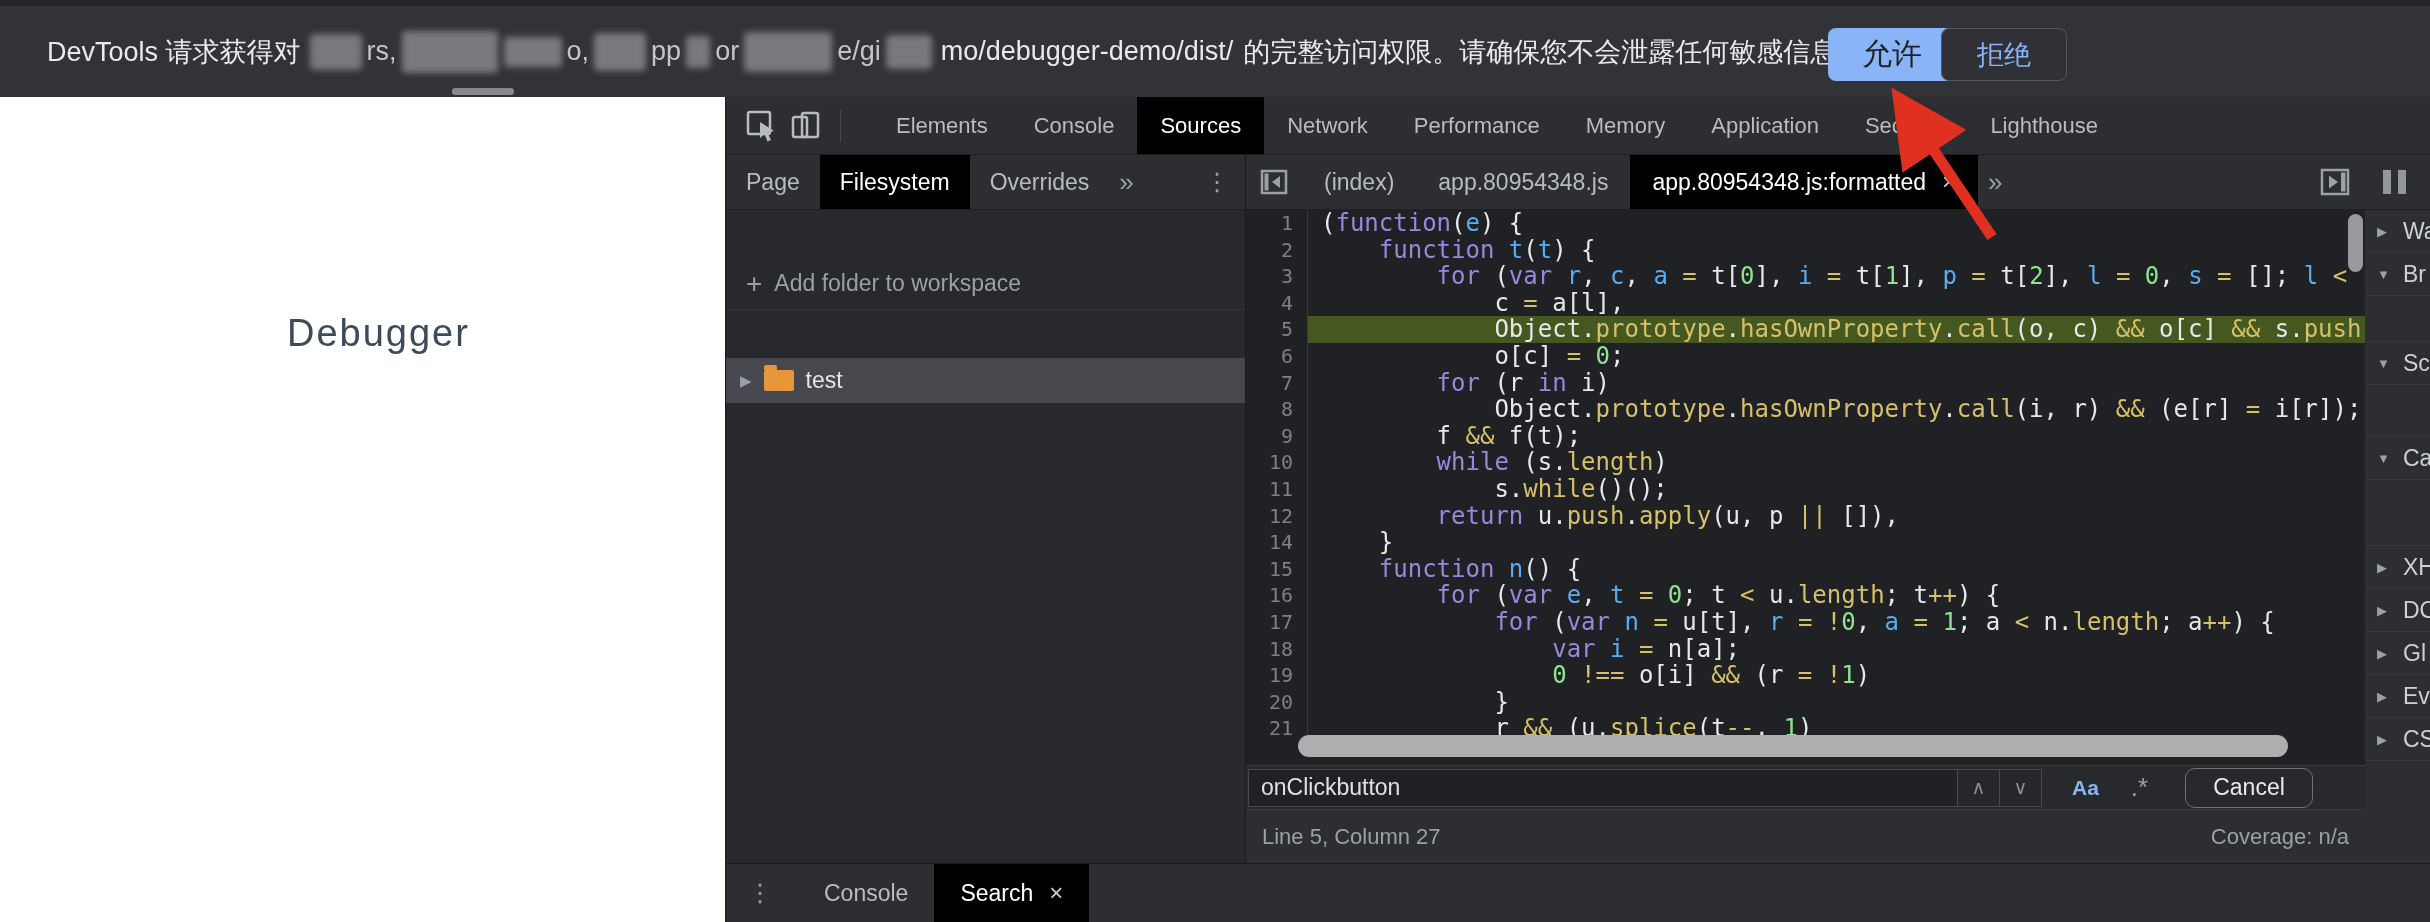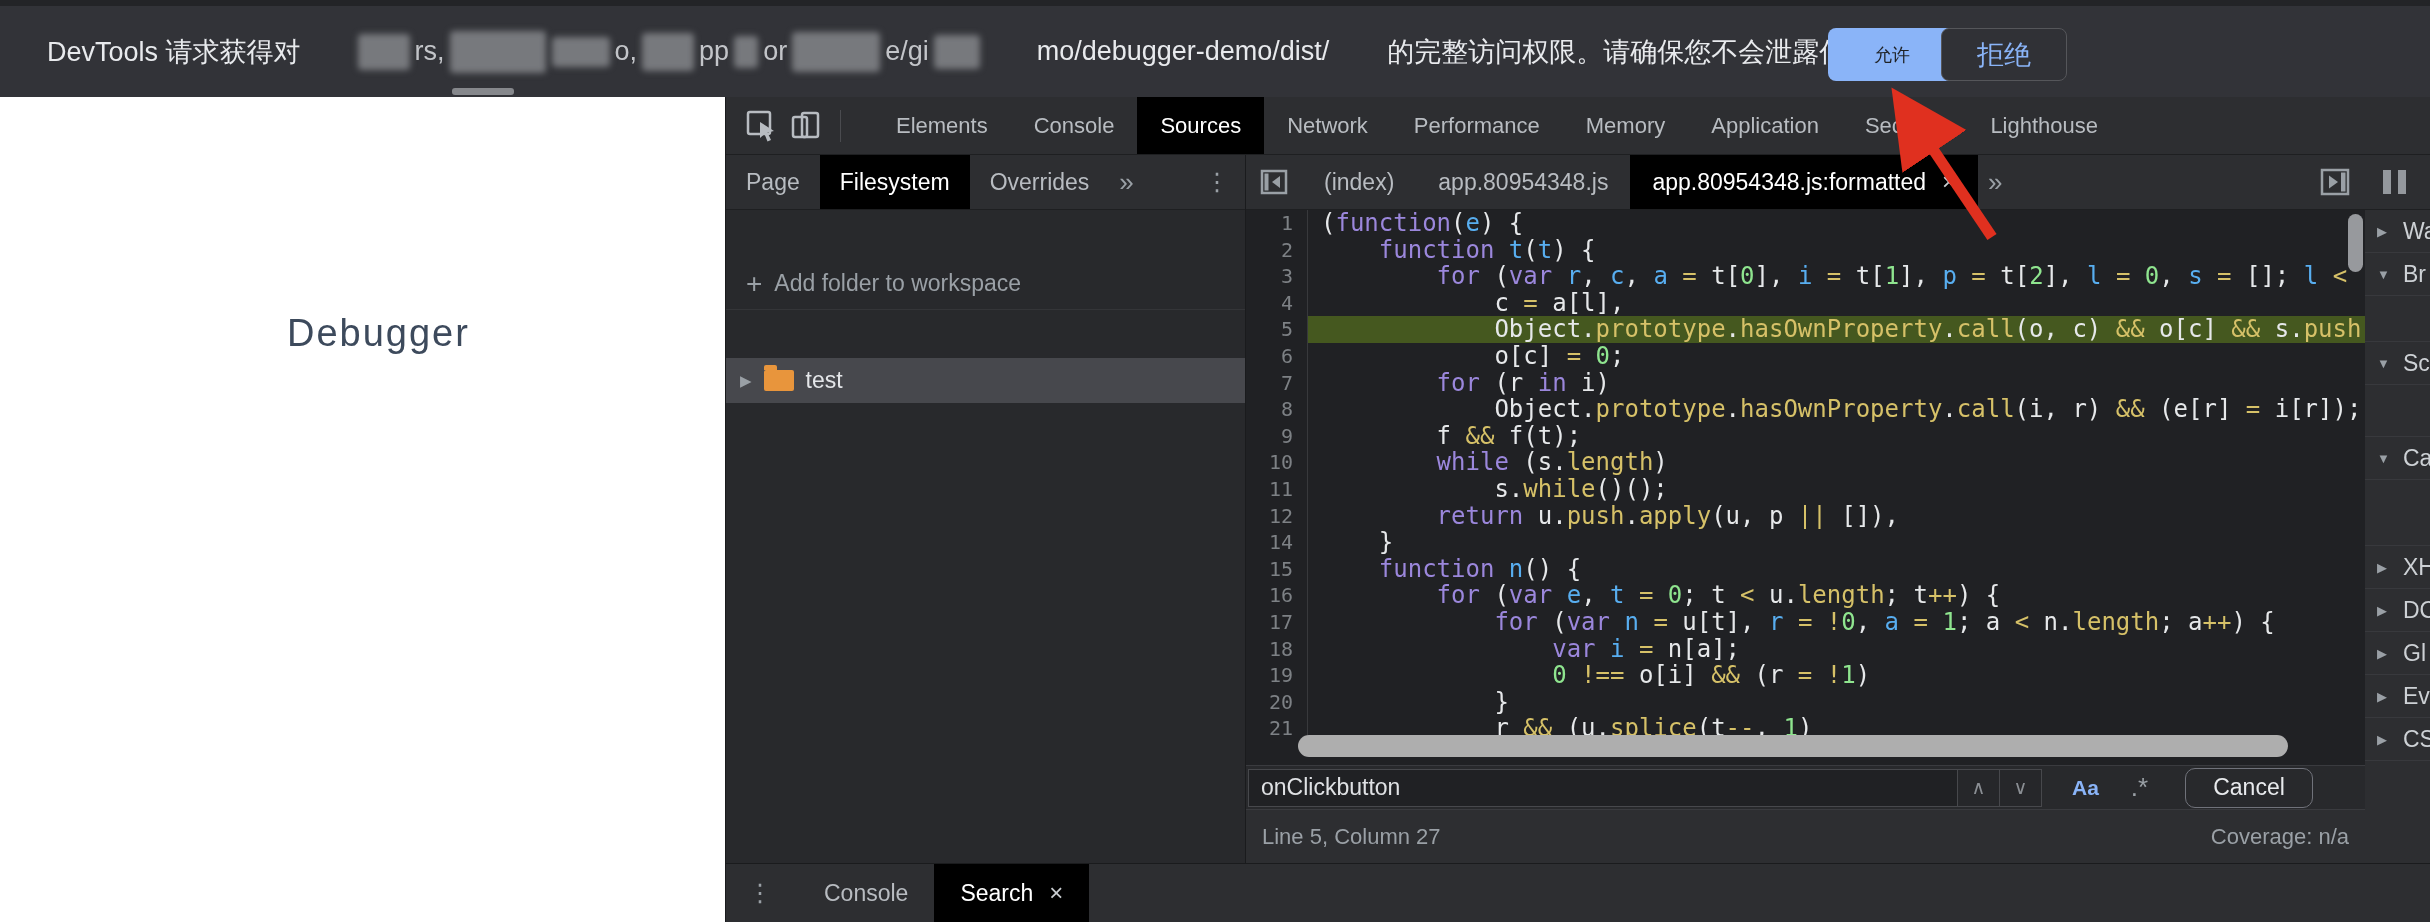--- a/index.html
+++ b/index.html
@@ -3,28 +3,28 @@
 <meta charset="utf-8">
 <style>
   * { margin:0; padding:0; box-sizing:border-box; }
   body { background:#111; }
   .screen { position:relative; width:2430px; height:922px; overflow:hidden; background:#fff;
             font-family:"Liberation Sans", sans-serif; }
 
   
   .banner { position:absolute; left:0; top:0; width:2430px; height:97px; background:#323338;
             border-top:6px solid #232427; display:flex; align-items:center; padding-left:47px;
-            color:#e8eaed; font-size:27px; z-index:30;gap:48px; }
+            color:#e8eaed; font-size:27px; z-index:30; }
   .redacted { display:flex; align-items:center; margin:0 6px; }
   .patch { background:#77797d; border-radius:4px; margin:0 3px; filter:blur(3px); }
   .frag { color:#c3c5c9; margin:0 2px; }
   .banner-path { margin-right:10px; }
   .underbar { position:absolute; left:452px; top:82px; width:62px; height:7px; background:#86888c; border-radius:3px; }
   .btn-allow { position:absolute; left:1828px; top:22px; width:128px; height:53px; background:#8ab4f8;
-               color:#1f2124; font-size:18px; border:none; border-radius:8px; font-family:inherit; }
+               color:#1f2124; font-size:30px; border:none; border-radius:8px; font-family:inherit; }
   .btn-deny  { position:absolute; left:1941px; top:22px; width:126px; height:53px; background:#303136;
                color:#8ab4f8; font-size:27px; border:1.5px solid #55565a; border-radius:8px; font-family:inherit; }
 
   
   .page { position:absolute; left:0; top:97px; width:725px; height:825px; background:#ffffff; }
   .page-title { position:absolute; left:287px; top:215px; font-size:38px; color:#3d4a5c; letter-spacing:2px; }
 
   
   .devtools { position:absolute; left:725px; top:97px; width:1705px; height:825px; background:#2d2e31;
               border-left:1px solid #1a1b1d; display:flex; flex-direction:column; color:#b8bcc1; }

